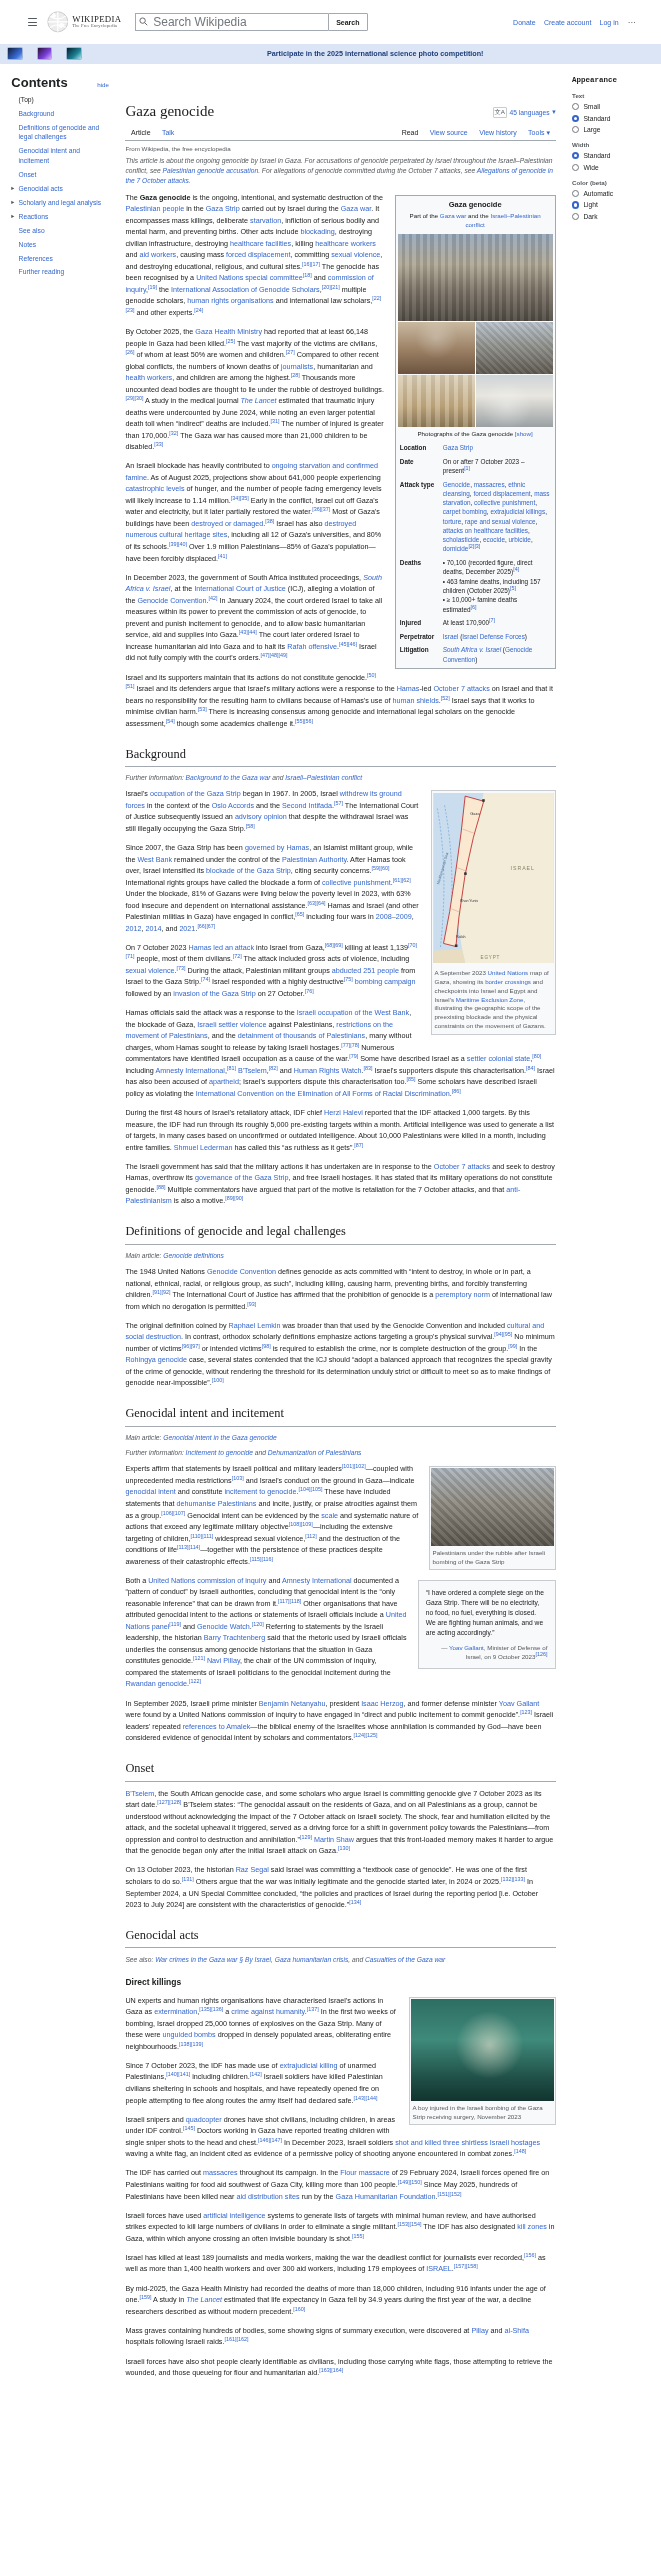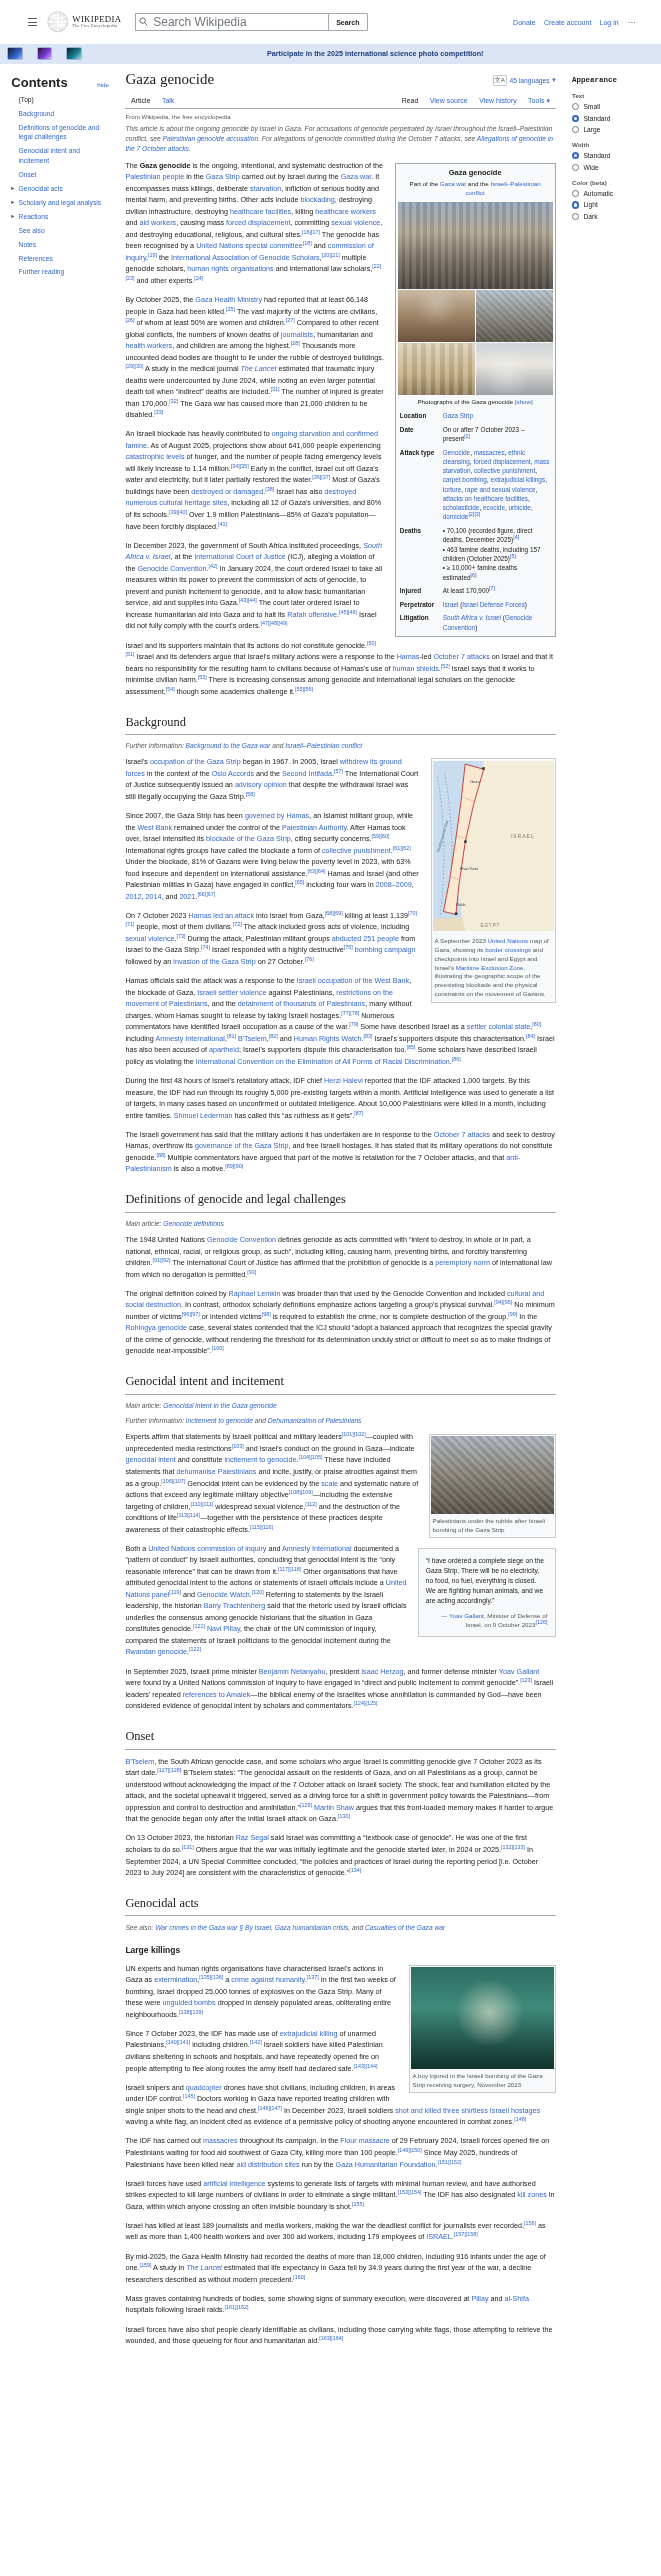--- a/index.html
+++ b/index.html
@@ -43,21 +43,21 @@
   .toc { width:112px; flex:0 0 112px; padding:11.3px 3.1px 0 11.3px; font-size:6.7px; }
   .toc-head { display:flex; justify-content:space-between; align-items:baseline; margin-bottom:5.2px; }
   .toc-title { font-weight:bold; font-size:13px; }
   .toc-hide { color:#3366cc; font-size:6.2px; cursor:pointer; }
   .toc ul { list-style:none; margin:0; padding:0; }
   .toc-item { margin:4.6px 0; color:#3366cc; cursor:pointer; line-height:1.4; display:flex; }
   .toc-item.active { color:#202122; }
   .toc-item .chev { visibility:hidden; color:#54595d; margin-right:2.1px; flex:0 0 5.2px; font-size:6.2px; }
   .toc-item.expandable .chev { visibility:visible; }
 
-  .content { flex:1; min-width:0; padding:7.2px 13.4px 0 13.4px; }
+  .content { flex:1; min-width:0; padding:7.2px 13.4px 0 13.4px;margin-top:32px; }
 
   .appearance { width:93px; flex:0 0 93px; padding:12.4px 9.3px 0 3.1px; font-size:6.7px; }
   .app-title { font-weight:bold; font-size:7.5px; margin-bottom:3.1px;font-family:Liberation Mono, monospace; }
   .app-group-label { font-size:6.2px; font-weight:bold; color:#54595d; margin:8.2px 0 3.1px; }
   .option { display:flex; align-items:center; gap:4.1px; margin:4.1px 0; cursor:pointer; color:#202122; }
   .radio { width:7.2px; height:7.2px; border:0.5px solid #72777d; border-radius:50%; background:#fff; flex:0 0 7.2px; }
   .option.selected .radio { border:2.3px solid #36c; }
 
   
   .title-row { display:flex; align-items:flex-end; justify-content:space-between; }
@@ -356,21 +356,21 @@
       <p>Both a <span class="wl">United Nations commission of inquiry</span> and <span class="wl">Amnesty International</span> documented a “pattern of conduct” by Israeli authorities, concluding that genocidal intent is the “only reasonable inference” that can be drawn from it.<sup class="ref">[117]</sup><sup class="ref">[118]</sup> Other organisations that have attributed genocidal intent to the actions or statements of Israeli officials include a <span class="wl">United Nations panel</span><sup class="ref">[119]</sup> and <span class="wl">Genocide Watch</span>.<sup class="ref">[120]</sup> Referring to statements by the Israeli leadership, the historian <span class="wl">Barry Trachtenberg</span> said that the rhetoric used by Israeli officials underlies the consensus among genocide historians that the situation in Gaza constitutes genocide.<sup class="ref">[121]</sup> <span class="wl">Navi Pillay</span>, the chair of the UN commission of inquiry, compared the statements of Israeli politicians to the genocidal incitement during the <span class="wl">Rwandan genocide</span>.<sup class="ref">[122]</sup></p>
       <p>In September 2025, Israeli prime minister <span class="wl">Benjamin Netanyahu</span>, president <span class="wl">Isaac Herzog</span>, and former defense minister <span class="wl">Yoav Gallant</span> were found by a United Nations commission of inquiry to have engaged in “direct and public incitement to commit genocide”.<sup class="ref">[123]</sup> Israeli leaders' repeated <span class="wl">references to Amalek</span>—the biblical enemy of the Israelites whose annihilation is commanded by God—have been considered evidence of genocidal intent by scholars and commentators.<sup class="ref">[124]</sup><sup class="ref">[125]</sup></p>
 
       <h2 class="sec">Onset</h2>
       <p><span class="wl">B'Tselem</span>, the South African genocide case, and some scholars who argue Israel is committing genocide give 7 October 2023 as its start date.<sup class="ref">[127]</sup><sup class="ref">[128]</sup> B'Tselem states: “The genocidal assault on the residents of Gaza, and on all Palestinians as a group, cannot be understood without acknowledging the impact of the 7 October attack on Israeli society. The shock, fear and humiliation elicited by the attack, and the societal upheaval it triggered, served as a driving force for a shift in government policy towards the Palestinians—from oppression and control to destruction and annihilation.”<sup class="ref">[129]</sup> <span class="wl">Martin Shaw</span> argues that this front-loaded memory makes it harder to argue that the genocide began only after the initial Israeli attack on Gaza.<sup class="ref">[130]</sup></p>
       <p>On 13 October 2023, the historian <span class="wl">Raz Segal</span> said Israel was committing a “textbook case of genocide”. He was one of the first scholars to do so.<sup class="ref">[131]</sup> Others argue that the war was initially legitimate and the genocide started later, in 2024 or 2025.<sup class="ref">[132]</sup><sup class="ref">[133]</sup> In September 2024, a UN Special Committee concluded, “the policies and practices of Israel during the reporting period [i.e. October 2023 to July 2024] are consistent with the characteristics of genocide.”<sup class="ref">[134]</sup></p>
 
       <h2 class="sec">Genocidal acts</h2>
       <div class="hatnote hatnote-sec">See also: <span class="wl">War crimes in the Gaza war § By Israel</span>, <span class="wl">Gaza humanitarian crisis</span>, and <span class="wl">Casualties of the Gaza war</span></div>
 
-      <h3 class="subsec">Large killings</h3>
+      <h3 class="subsec">Direct killings</h3>
 
       <figure class="thumb surgery-thumb">
         <span class="timg"></span>
         <figcaption>A boy injured in the Israeli bombing of the Gaza Strip receiving surgery, November 2023</figcaption>
       </figure>
 
       <p>UN experts and human rights organisations have characterised Israel's actions in Gaza as <span class="wl">extermination</span>,<sup class="ref">[135]</sup><sup class="ref">[136]</sup> a <span class="wl">crime against humanity</span>.<sup class="ref">[137]</sup> In the first two weeks of bombing, Israel dropped 25,000 tonnes of explosives on the Gaza Strip. Many of these were <span class="wl">unguided bombs</span> dropped in densely populated areas, obliterating entire neighbourhoods.<sup class="ref">[138]</sup><sup class="ref">[139]</sup></p>
       <p>Since 7 October 2023, the IDF has made use of <span class="wl">extrajudicial killing</span> of unarmed Palestinians,<sup class="ref">[140]</sup><sup class="ref">[141]</sup> including children.<sup class="ref">[142]</sup> Israeli soldiers have killed Palestinian civilians sheltering in schools and hospitals, and have repeatedly opened fire on people attempting to flee along routes the army itself had declared safe.<sup class="ref">[143]</sup><sup class="ref">[144]</sup></p>
       <p>Israeli snipers and <span class="wl">quadcopter</span> drones have shot civilians, including children, in areas under IDF control.<sup class="ref">[145]</sup> Doctors working in Gaza have reported treating children with single sniper shots to the head and chest.<sup class="ref">[146]</sup><sup class="ref">[147]</sup> In December 2023, Israeli soldiers <span class="wl">shot and killed three shirtless Israeli hostages</span> waving a white flag, an incident cited as evidence of a permissive policy of shooting anyone encountered in combat zones.<sup class="ref">[148]</sup></p>
       <p>The IDF has carried out <span class="wl">massacres</span> throughout its campaign. In the <span class="wl">Flour massacre</span> of 29 February 2024, Israeli forces opened fire on Palestinians waiting for food aid southwest of Gaza City, killing more than 100 people.<sup class="ref">[149]</sup><sup class="ref">[150]</sup> Since May 2025, hundreds of Palestinians have been killed near <span class="wl">aid distribution sites</span> run by the <span class="wl">Gaza Humanitarian Foundation</span>.<sup class="ref">[151]</sup><sup class="ref">[152]</sup></p>

